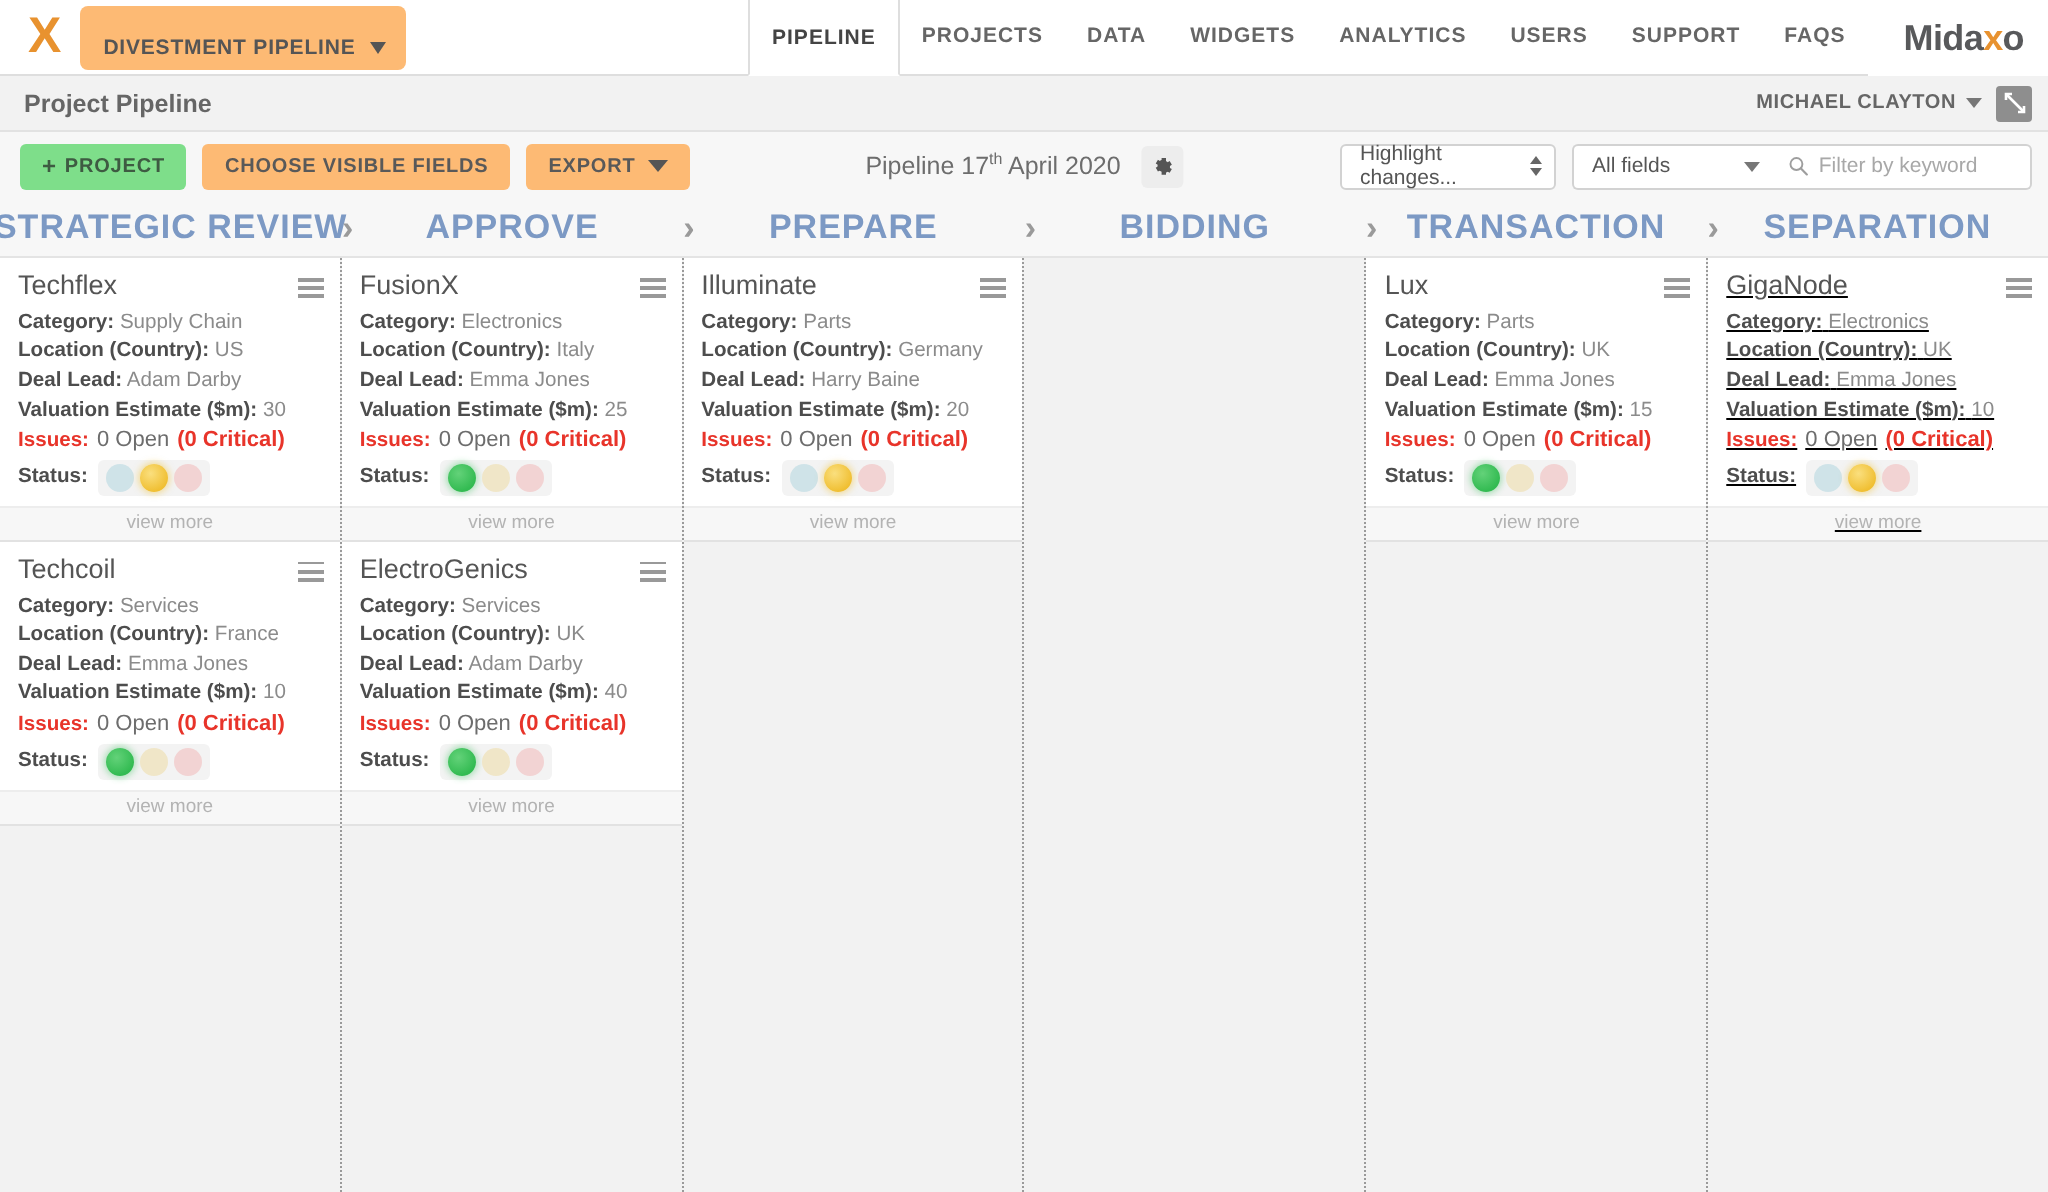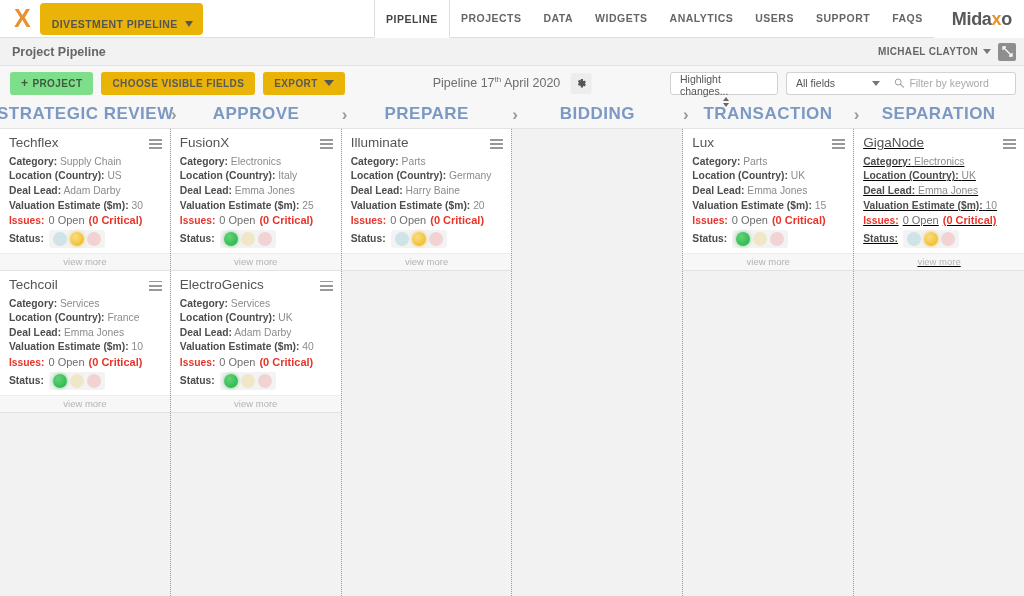--- a/index.html
+++ b/index.html
@@ -23,21 +23,21 @@
     width: 455px;
     background: #ffffff;
     border-bottom: 1px solid #dedede;
   }
   .logo-x {
     color: #e8922f; font-size: 25px; font-weight: bold;
     font-family: "Liberation Sans", sans-serif;
     line-height: 1; padding: 0 10px 0 4px; letter-spacing: -1px;
   }
   .pipeline-selector {
-    background: #eab308; border-radius: 4px;
+    background: #fdba74; border-radius: 4px;
     padding: 15px 10px 5px 12px;
     display: flex; align-items: center; gap: 7px;
     font-size: 10.5px; font-weight: bold; color: #555;
     letter-spacing: 0.4px;
     cursor: pointer;
   }
   .caret-down {
     width: 0; height: 0;
     border-left: 4.5px solid transparent;
     border-right: 4.5px solid transparent;
@@ -105,21 +105,21 @@
     position: relative;
   }
   .btn {
     height: 23px; border-radius: 3px;
     display: flex; align-items: center;
     padding: 0 11px; font-size: 10px; font-weight: bold;
     letter-spacing: 0.4px; cursor: pointer;
     margin-right: 8px;
   }
   .btn-green { background: #7ede8a; color: #3e5b42; }
-  .btn-grey  { background: #eab308; color: #595959; }
+  .btn-grey  { background: #fdba74; color: #595959; }
   .plus-ico { font-size: 12px; font-weight: bold; margin-right: 4px; line-height: 1; }
   .caret-dk {
     width: 0; height: 0; margin-left: 6px;
     border-left: 5px solid transparent;
     border-right: 5px solid transparent;
     border-top: 6px solid #555;
   }
   .pipeline-date {
     position: absolute; left: 50%; transform: translateX(-50%);
     display: flex; align-items: center; gap: 10px;
@@ -130,21 +130,21 @@
     width: 21px; height: 21px; background: #ededed; border-radius: 3px;
     display: flex; align-items: center; justify-content: center; cursor: pointer;
   }
   .toolbar-right { margin-left: auto; display: flex; align-items: center; gap: 8px; }
   .select-box {
     height: 23px; background: #ffffff; border: 1px solid #d2d2d2;
     border-radius: 3px; display: flex; align-items: center;
     padding: 0 6px 0 9px; font-size: 10.5px; color: #555;
     cursor: pointer;
   }
-  .sel-highlight { width: 108px; justify-content: space-between; flex-direction: column; }
+  .sel-highlight { width: 108px; justify-content: space-between; }
   .sel-fields { width: 100px; justify-content: space-between; border-right: none;
                 border-radius: 3px 0 0 3px; }
   .stepper { display: flex; flex-direction: column; gap: 2px; }
   .stepper i {
     width: 0; height: 0; display: block;
     border-left: 3.5px solid transparent;
     border-right: 3.5px solid transparent;
   }
   .stepper i.up { border-bottom: 4px solid #666; }
   .stepper i.dn { border-top: 4px solid #666; }

